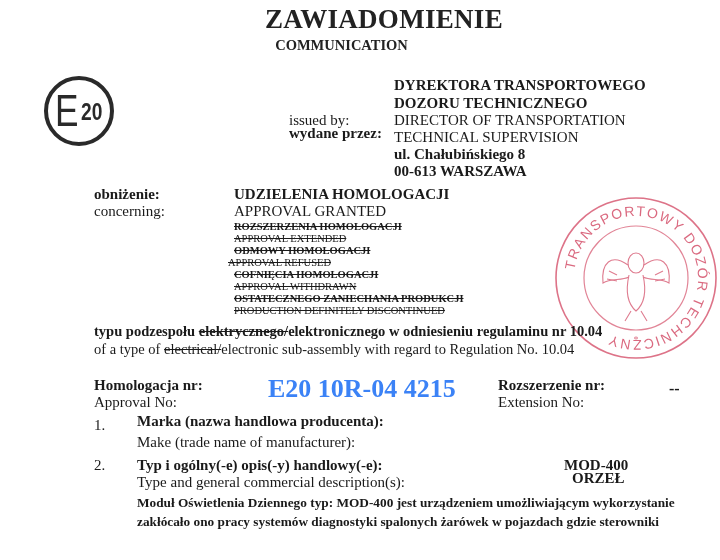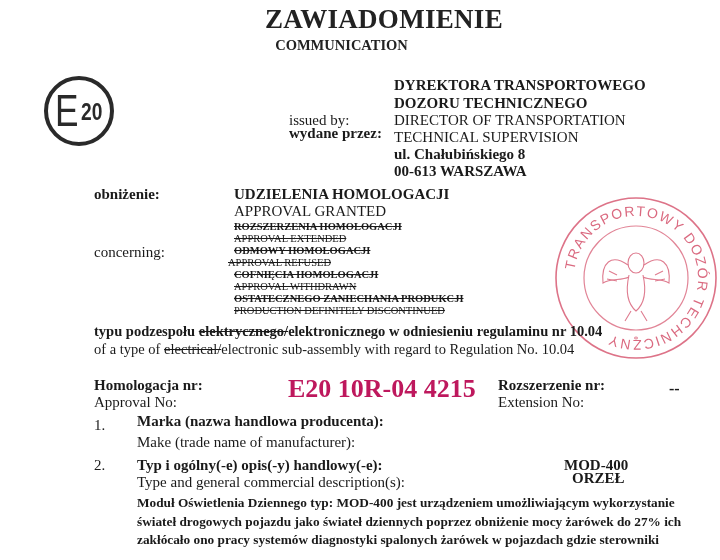--- a/index.html
+++ b/index.html
@@ -13,21 +13,21 @@
   .title { left: 0; width: 720px; top: 4px; text-align: center; font-size: 27px; font-weight: bold; letter-spacing: 0.3px; color: #222; }
   .subtitle { left: 2px; width: 631px; top: 37px; text-align: center; font-size: 14.5px; font-weight: bold; color: #222; }
   .emark { left: 44px; top: 76px; width: 70px; height: 70px; border: 4px solid #2a2a2a; border-radius: 50%; box-sizing: border-box; }
   .emark .e { position: absolute; left: 7px; top: 5px; font-family: "Liberation Sans", sans-serif; font-size: 44px; color: #2a2a2a; line-height: 52px; transform: scaleX(0.8); transform-origin: left; }
   .emark .n { position: absolute; left: 33px; top: 18px; font-family: "Liberation Sans", sans-serif; font-size: 24px; font-weight: bold; color: #2a2a2a; line-height: 28px; transform: scaleX(0.8); transform-origin: left; }
   .lbl { font-size: 15px; line-height: 19px; }
   .val { font-size: 15px; line-height: 19px; }
   .small-caps { font-size: 10.5px; line-height: 14px; }
   .strike { text-decoration: line-through; }
   .stamp { left: 527px; top: 193px; width: 170px; height: 170px; }
-  .approval-no { font-size: 26px; font-weight: bold; color: #be185d; margin-left: 20px; }
+  .approval-no { font-size: 26px; font-weight: bold; color: #3b82f6; }
 </style>
 </head>
 <body>
 
 <div class="abs title">ZAWIADOMIENIE</div>
 <div class="abs subtitle">COMMUNICATION</div>
 
 <div class="abs emark">
   <span class="e">E</span>
   <span class="n">20</span>
@@ -36,21 +36,21 @@
 <div class="abs lbl b" style="left:265px; top:76px;margin-top:48px;">wydane przez:</div>
 <div class="abs lbl" style="left:265px; top:111px;">issued by:</div>
 <div class="abs val b" style="left:370px; top:76px;">DYREKTORA TRANSPORTOWEGO</div>
 <div class="abs val b" style="left:370px; top:94px;">DOZORU TECHNICZNEGO</div>
 <div class="abs val" style="left:370px; top:111px;">DIRECTOR OF TRANSPORTATION</div>
 <div class="abs val" style="left:370px; top:128px;">TECHNICAL SUPERVISION</div>
 <div class="abs val b" style="left:370px; top:145px;">ul. Chałubińskiego 8</div>
 <div class="abs val b" style="left:370px; top:162px;">00-613 WARSZAWA</div>
 
 <div class="abs lbl b" style="left:70px; top:185px;">obniżenie:</div>
-<div class="abs lbl" style="left:70px; top:202px;margin-top:41px;">concerning:</div>
+<div class="abs lbl" style="left:70px; top:202px;">concerning:</div>
 <div class="abs b" style="left:210px; top:185px; font-size:15px; line-height:19px;">UDZIELENIA  HOMOLOGACJI</div>
 <div class="abs" style="left:210px; top:202px; font-size:15px; line-height:19px;">APPROVAL  GRANTED</div>
 <div class="abs small-caps b strike" style="left:210px; top:220px;text-align:right;">ROZSZERZENIA HOMOLOGACJI</div>
 <div class="abs small-caps strike" style="left:210px; top:232px;">APPROVAL EXTENDED</div>
 <div class="abs small-caps b strike" style="left:210px; top:244px;">ODMOWY HOMOLOGACJI</div>
 <div class="abs small-caps strike" style="left:204px; top:256px;">APPROVAL REFUSED</div>
 <div class="abs small-caps b strike" style="left:210px; top:268px;">COFNIĘCIA HOMOLOGACJI</div>
 <div class="abs small-caps strike" style="left:210px; top:280px;">APPROVAL WITHDRAWN</div>
 <div class="abs small-caps b strike" style="left:210px; top:292px;">OSTATECZNEGO ZANIECHANIA PRODUKCJI</div>
 <div class="abs small-caps strike" style="left:210px; top:304px;">PRODUCTION DEFINITELY DISCONTINUED</div>
@@ -96,15 +96,14 @@
 <div class="abs lbl" style="left:113px; top:433px;">Make (trade name of manufacturer):</div>
 <div class="abs lbl b" style="left:548px; top:421px;margin-top:48px;">ORZEŁ</div>
 
 <div class="abs lbl" style="left:70px; top:456px;">2.</div>
 <div class="abs lbl b" style="left:113px; top:456px;">Typ i ogólny(-e) opis(-y) handlowy(-e):</div>
 <div class="abs lbl" style="left:113px; top:473px;">Type and general commercial description(s):</div>
 <div class="abs lbl b" style="left:540px; top:456px;">MOD-400</div>
 
 <div class="abs" style="left:113px; top:494px; font-size:13.3px; line-height:18.5px; font-weight:bold;">
   <div>Moduł Oświetlenia Dziennego typ: MOD-400 jest urządzeniem umożliwiającym wykorzystanie</div>
-  <div>świateł drogowych pojazdu jako świateł dziennych poprzez obniżenie mocy żarówek do 27% ich</div>
   <div>zakłócało ono pracy systemów diagnostyki spalonych żarówek w pojazdach gdzie sterowniki</div>
 </div>
 
 </body></html>

